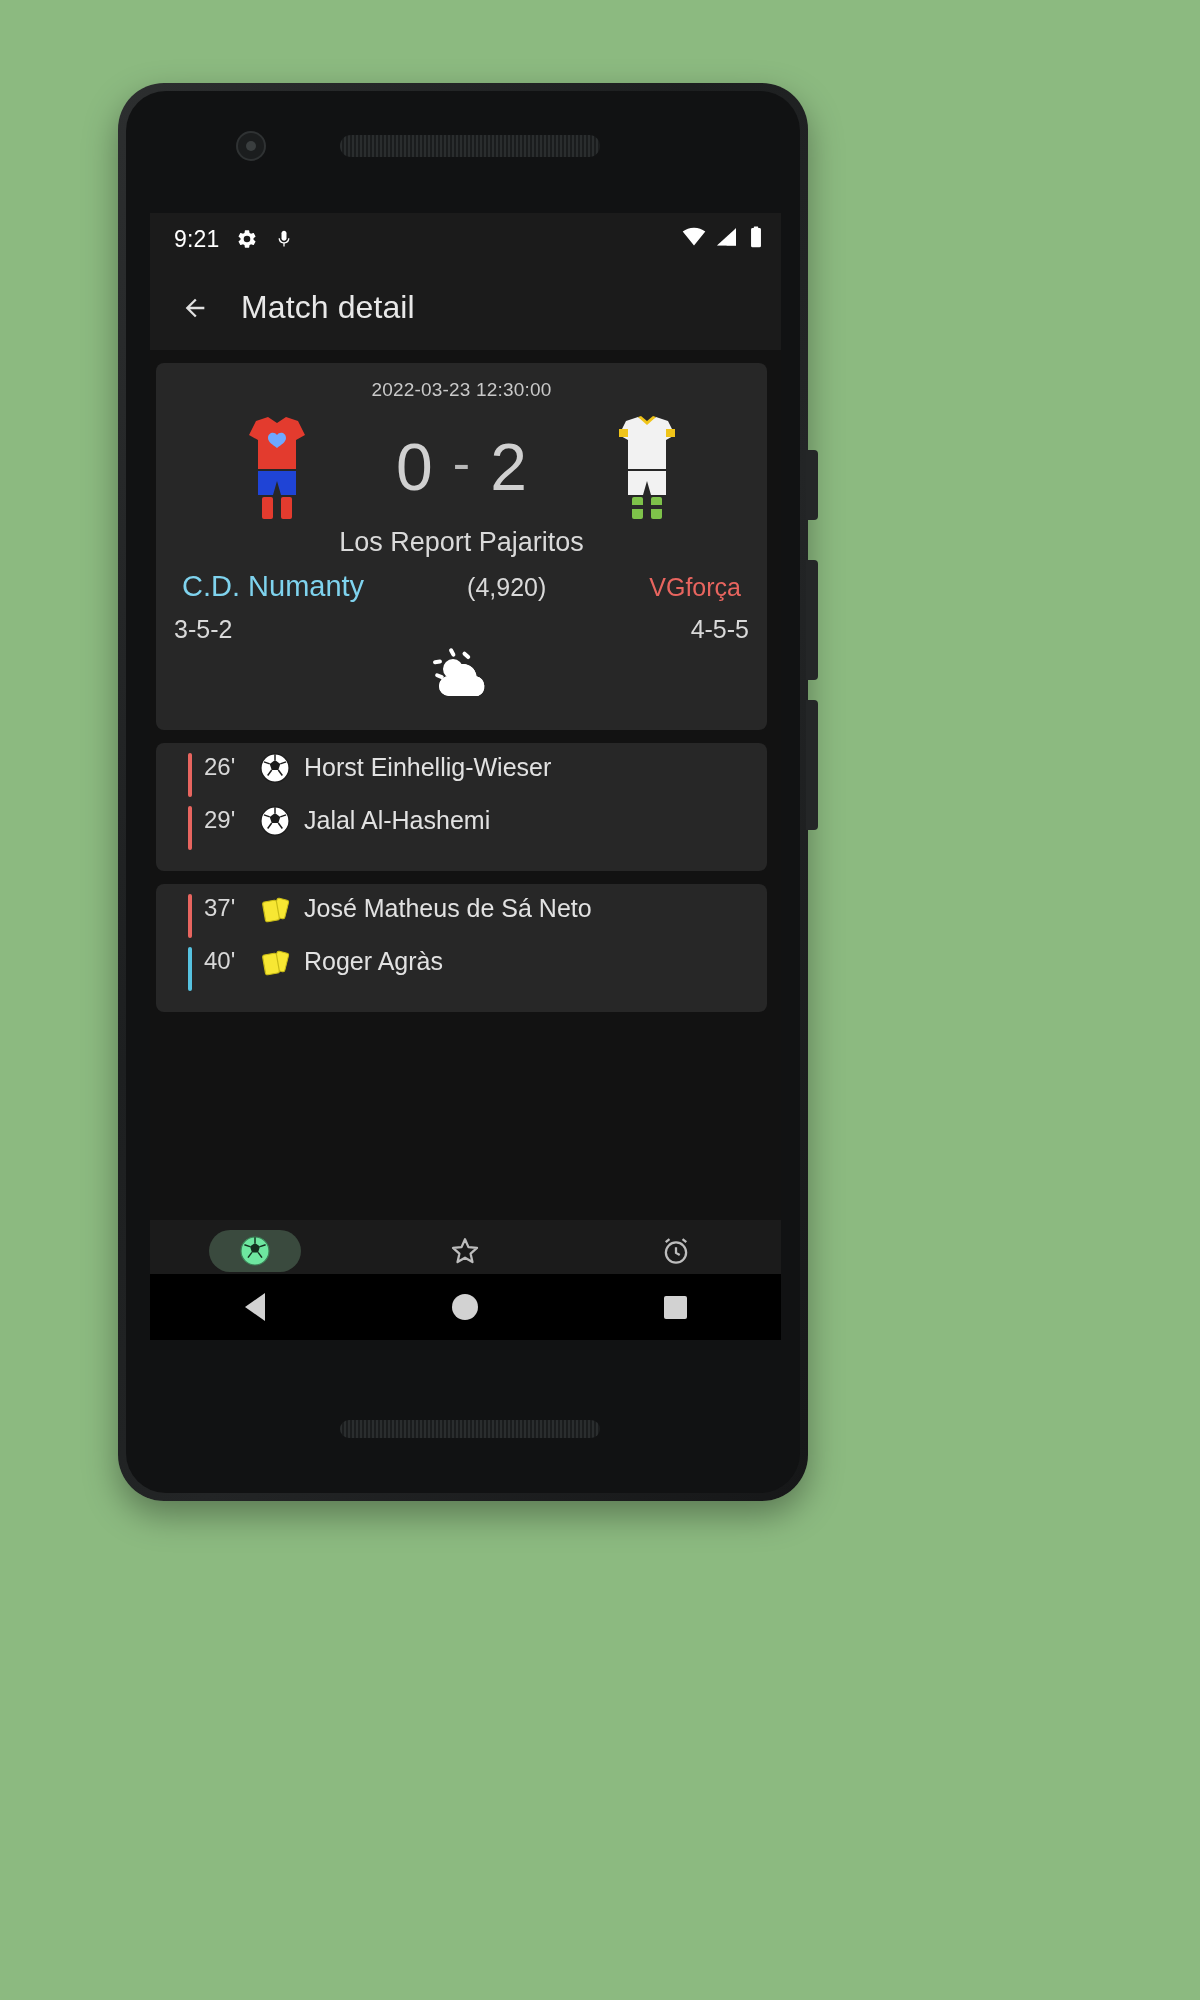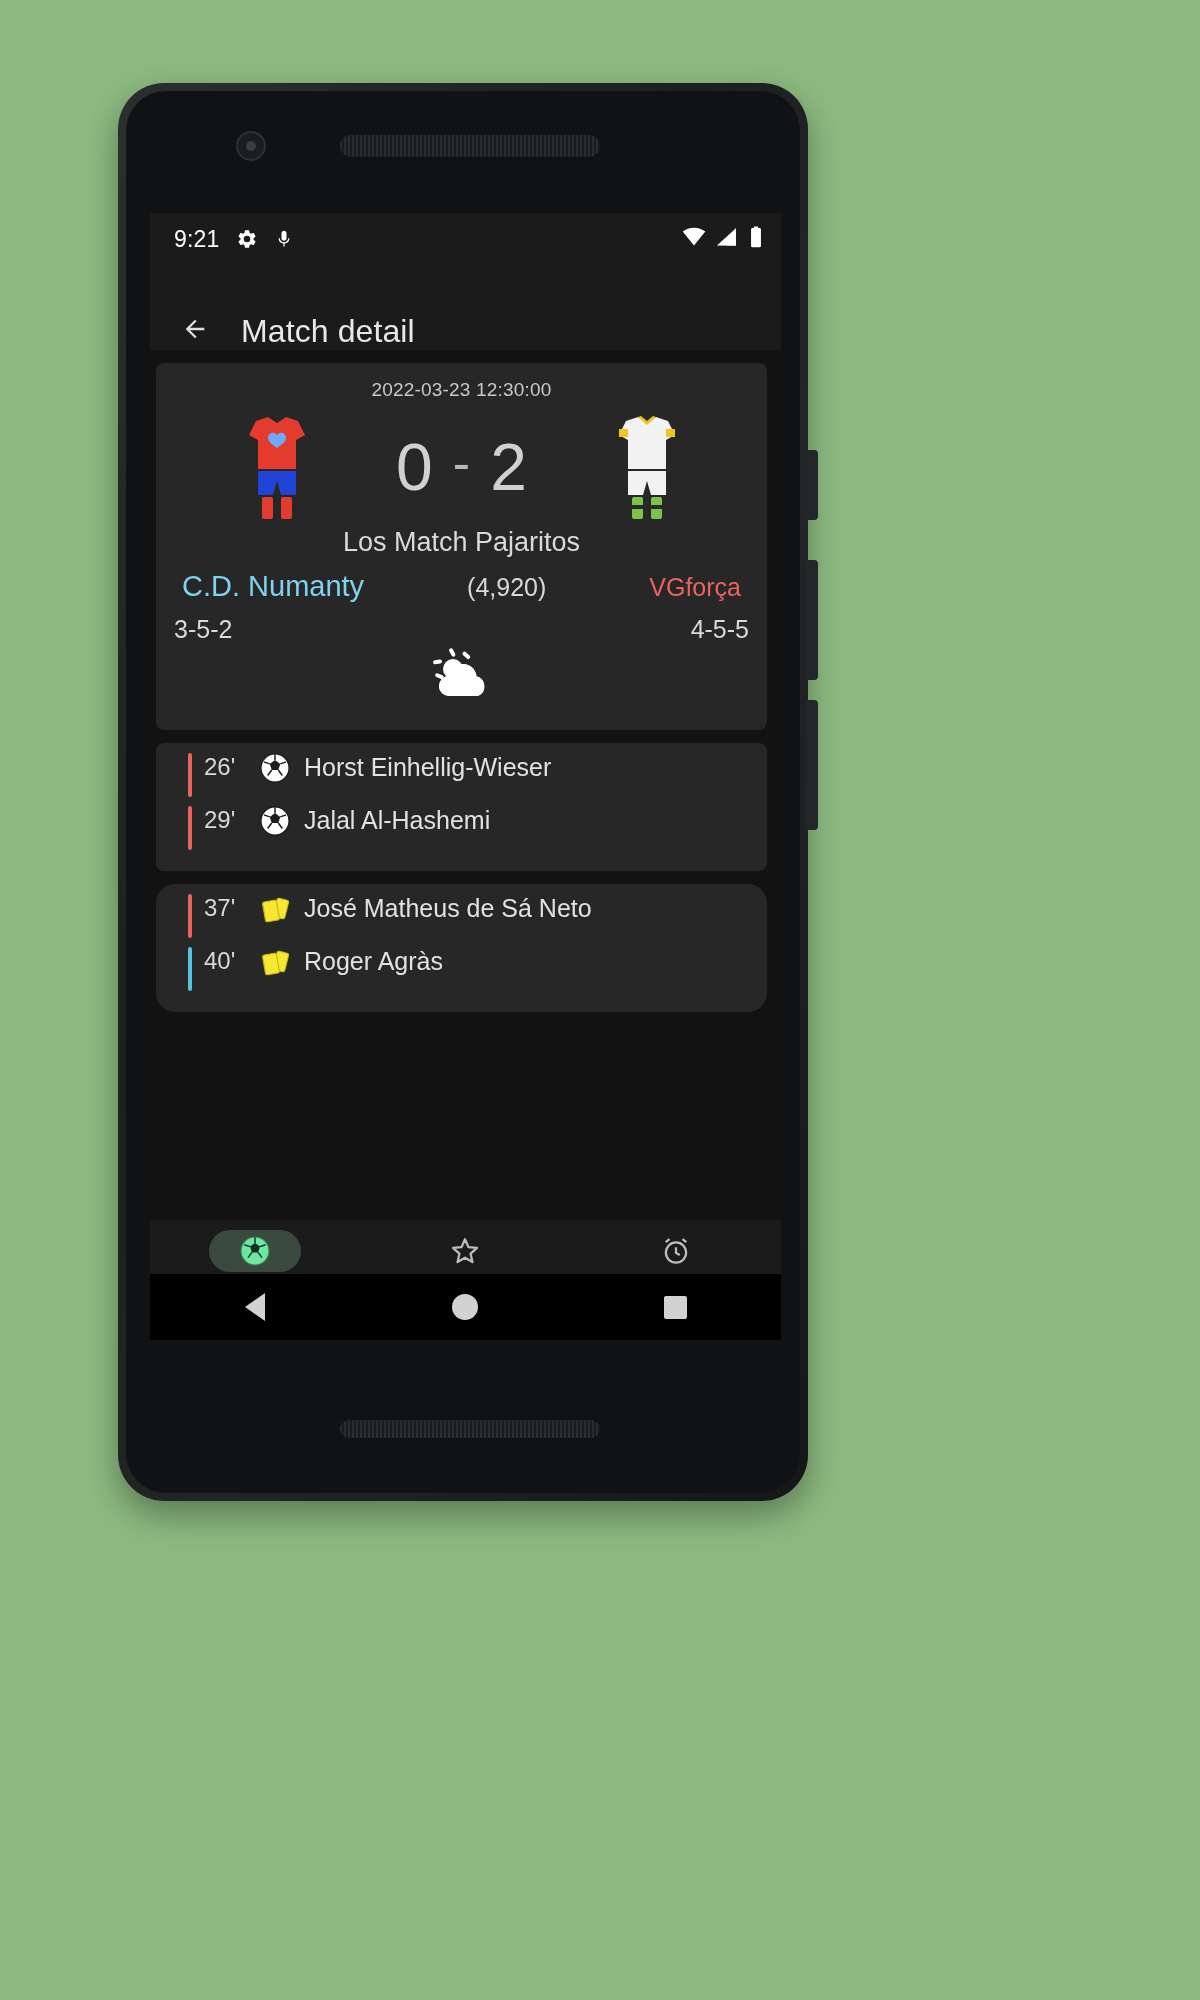--- a/index.html
+++ b/index.html
@@ -113,21 +113,21 @@
     display: flex;
     align-items: center;
     gap: 9px;
   }
 
   
   #app-bar {
     height: 85px;
     background: #1b1b1b;
     display: flex;
-    align-items: flex-end;
+    align-items: center;
     padding-left: 24px;
     box-sizing: border-box;
   }
   #back-arrow {
     width: 42px; height: 42px;
     display: flex; align-items: center; justify-content: center;
     cursor: pointer;
   }
   #page-title {
     color: #e8e8e8;
@@ -267,21 +267,21 @@
     display: flex;
     align-items: center;
     justify-content: center;
   }
   .event-player {
     color: #e2e2e2;
     font-size: 25px;
     margin-left: 8px;
   }
   #goals-card { padding: 10px 0 12px 0; }
-  #cards-card { padding: 10px 0 12px 0; border-radius: 19px; }
+  #cards-card { padding: 10px 0 12px 0; }
 
   
   #bottom-nav {
     position: absolute;
     left: 0;
     top: 1007px;
     width: 631px;
     height: 94px;
     background: #1b1b1b;
     display: flex;
@@ -446,21 +446,21 @@
             <path d="M16 58 L54 58 L54 82 L39 82 L35 68 L31 82 L16 82 Z" fill="#f2f2f2"></path>
             <rect x="20" y="84" width="11" height="22" rx="2" fill="#7ec24a"></rect>
             <rect x="39" y="84" width="11" height="22" rx="2" fill="#7ec24a"></rect>
             <rect x="20" y="92" width="11" height="4" fill="#2a2a2a"></rect>
             <rect x="39" y="92" width="11" height="4" fill="#2a2a2a"></rect>
           </svg>
         </div>
 
       </div>
 
-      <div id="stadium-name">Los Match Pajaritos</div>
+      <div id="stadium-name">Los Report Pajaritos</div>
 
       <div id="teams-row">
         <span id="home-team-name">C.D. Numanty</span>
         <span id="attendance">(4,920)</span>
         <span id="away-team-name">VGforça</span>
       </div>
 
       <div id="formations-row">
         <span>3-5-2</span>
         <span>4-5-5</span>

